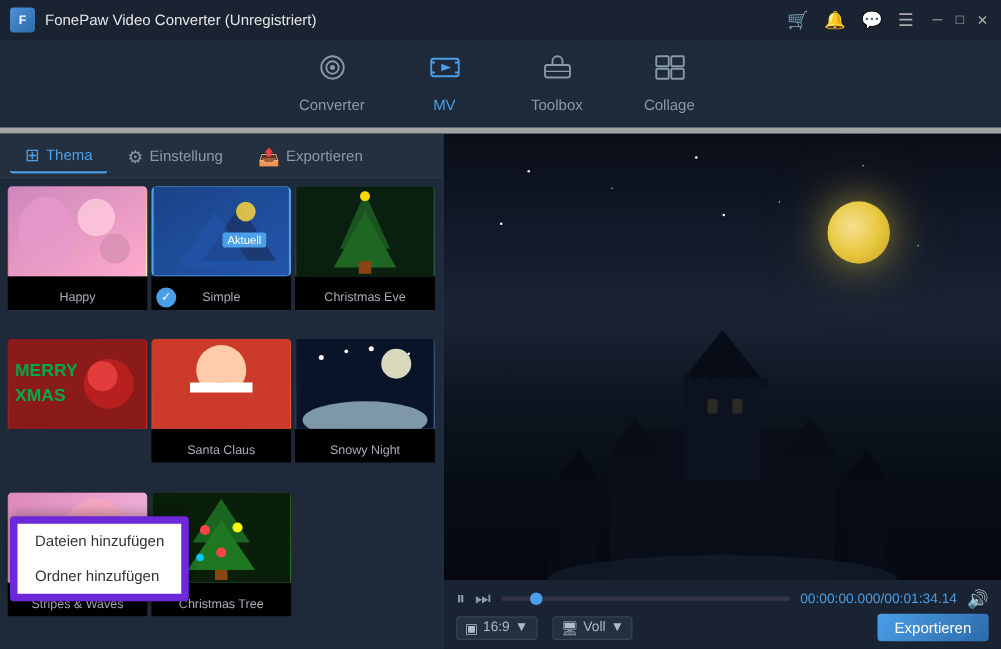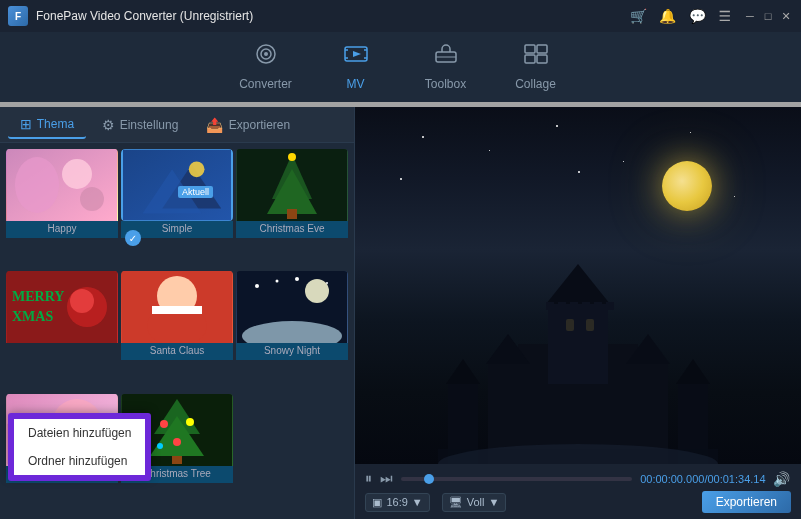--- a/index.html
+++ b/index.html
@@ -136,22 +136,22 @@
       display: flex;
       align-items: center;
       justify-content: center;
       font-size: 28px;
       position: relative;
     }
     .theme-label {
       text-align: center;
       font-size: 10px;
       color: #aab;
-      padding: 2px 0 4px;
-      background: #0c4a6e;
+      padding: 12px 0 4px;
+      background: #000000;
     }
     .theme-item.selected .theme-thumb {
       border: 2px solid #4a9fe8;
       border-radius: 4px;
     }
     .theme-check {
       position: absolute;
       bottom: 22px;
       left: 4px;
       background: #4a9fe8;
@@ -178,21 +178,21 @@
     .theme-badge.aktuell {
       background: #4a9fe8;
       color: white;
       font-size: 9px;
     }
 
     
     .t-happy { background: linear-gradient(135deg, #c97cc9, #e88, #ffa); display:flex; align-items:center; justify-content:center; }
     .t-simple { background: linear-gradient(135deg, #4488cc, #2255aa); }
     .t-christmas { background: linear-gradient(135deg, #1a3a2a, #2a5a3a); }
-    .t-merrychristmas { background: linear-gradient(135deg, #8b1a1a, #cc2a2a); font-family: Liberation Serif, serif; }
+    .t-merrychristmas { background: linear-gradient(135deg, #8b1a1a, #cc2a2a); }
     .t-santaclaus { background: linear-gradient(135deg, #cc3a2a, #ee5a3a); }
     .t-snowynight { background: linear-gradient(135deg, #1a2a4a, #3a5a8a); }
     .t-stripes { background: linear-gradient(135deg, #cc88aa, #ffbbcc); }
     .t-christmastree { background: linear-gradient(135deg, #1a3a1a, #2a6a2a); }
     .t-beautifulchristmas { background: linear-gradient(135deg, #1a5a2a, #2a8a3a); }
 
     
     #right-panel {
       flex: 1;
       background: #0d1520;

